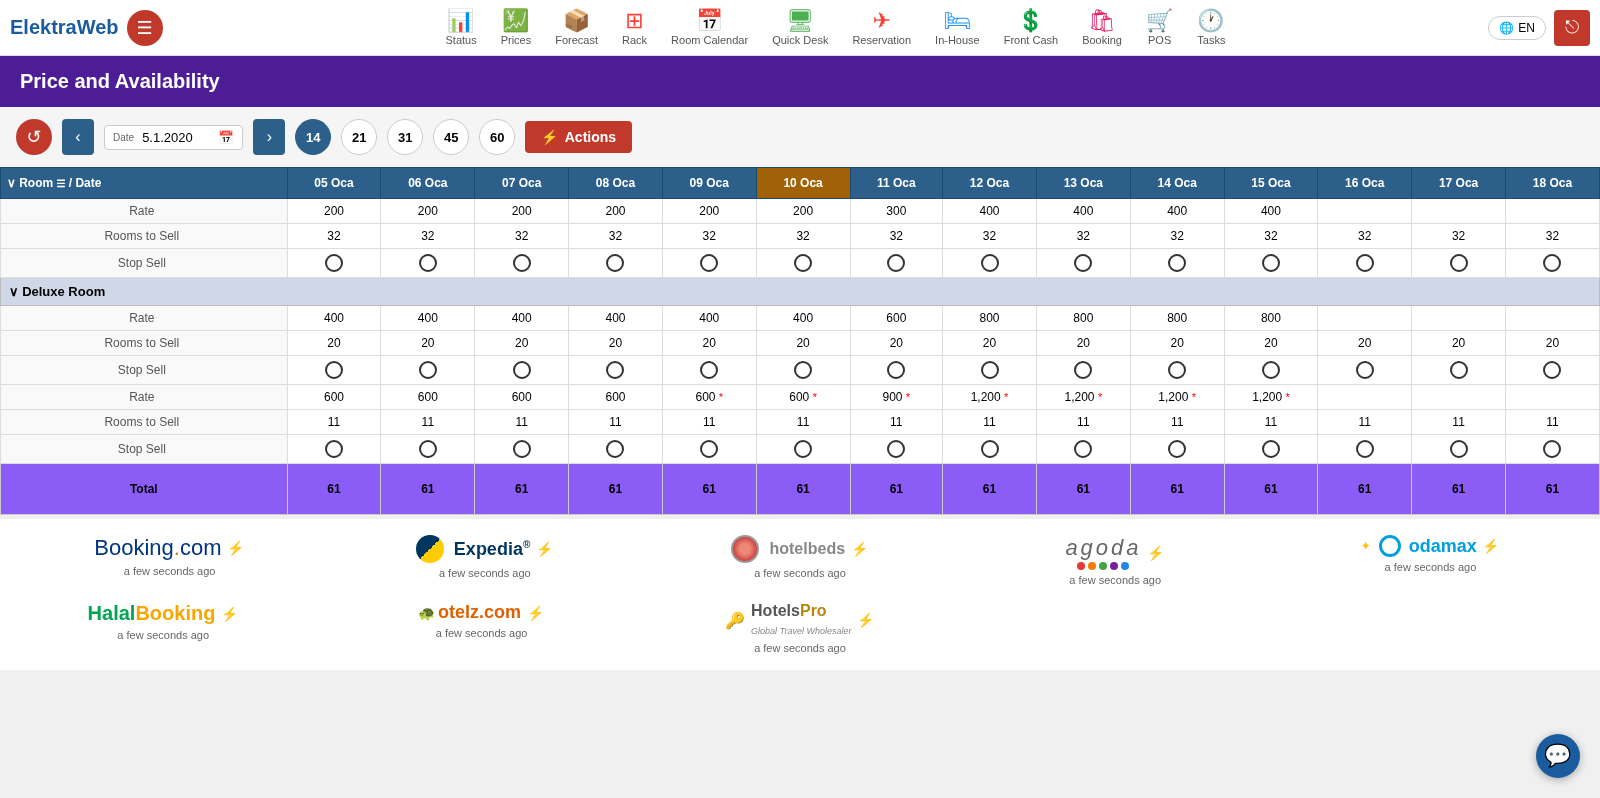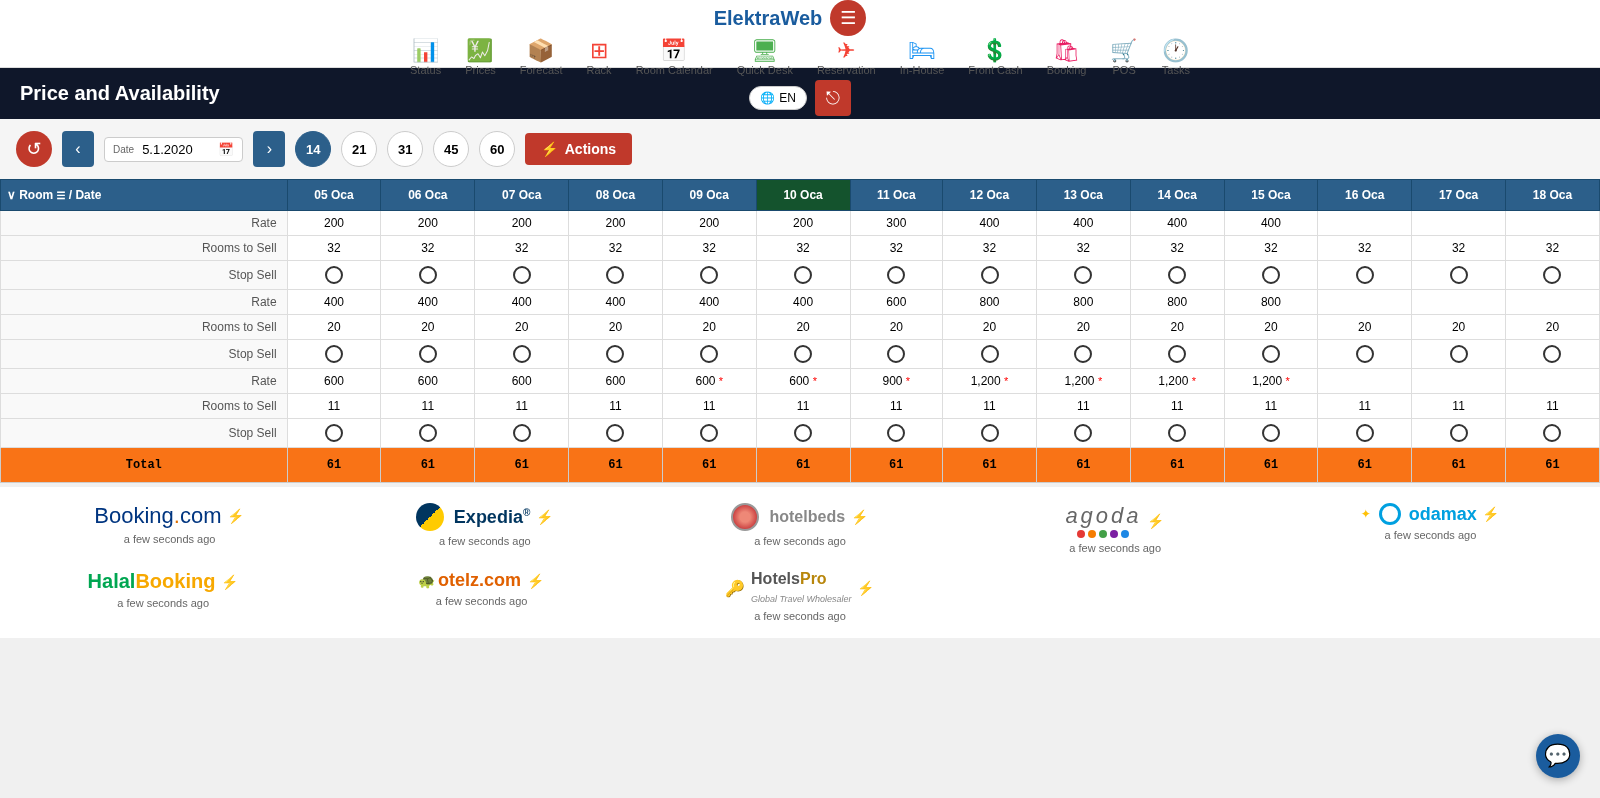--- a/index.html
+++ b/index.html
@@ -4,24 +4,23 @@
   <style>
     * { box-sizing: border-box; margin: 0; padding: 0; }
     body { font-family: Arial, sans-serif; background: #f0f0f0; font-size: 13px; }
 
     
     .navbar {
       background: #fff;
       display: flex;
       align-items: center;
       padding: 0 10px;
-      height: 68px;
+      height: 56px;
       border-bottom: 1px solid #ddd;
       box-shadow: 0 2px 4px rgba(0,0,0,0.1);
-      flex-direction: column;
     }
     .navbar-brand {
       display: flex;
       align-items: center;
       gap: 8px;
       margin-right: 20px;
     }
     .brand-text {
       font-size: 20px;
       font-weight: bold;
@@ -89,21 +88,21 @@
       cursor: pointer;
       display: flex;
       align-items: center;
       justify-content: center;
       color: white;
       font-size: 18px;
     }
 
     
     .page-header {
-      background: #0f172a;
+      background: #4c1d95;
       color: white;
       padding: 14px 20px;
       font-size: 20px;
       font-weight: bold;
     }
 
     
     .toolbar {
       display: flex;
       align-items: center;
@@ -199,48 +198,47 @@
       text-align: center;
       border: 1px solid #1a4a6e;
       white-space: nowrap;
       font-size: 12px;
     }
     thead th.room-col {
       text-align: left;
       min-width: 160px;
     }
     thead th.highlighted {
-      background: #14532d;
+      background: #a16207;
     }
     .group-row td {
       background: #d0d8e8;
       font-weight: bold;
       padding: 6px 8px;
       border: 1px solid #bbb;
       font-size: 13px;
     }
     .data-row td {
       border: 1px solid #ddd;
       padding: 5px 6px;
       text-align: center;
       background: white;
     }
     .data-row td.label-cell {
-      text-align: right;
+      text-align: center;
       color: #555;
       padding-right: 10px;
       background: #f9f9f9;
     }
     .total-row td {
-      background: #f97316;
+      background: #8b5cf6;
       font-weight: bold;
       border: 1px solid #ccc;
-      padding: 10px 6px;
+      padding: 18px 6px;
       text-align: center;
-      font-family: Liberation Mono, monospace;
     }
     .total-row td.label-cell {
       text-align: center;
     }
     .circle-icon {
       display: inline-block;
       width: 18px;
       height: 18px;
       border-radius: 50%;
       border: 2px solid #333;
@@ -508,20 +506,26 @@
         <td><span class="circle-icon"></span></td>
         <td><span class="circle-icon"></span></td>
         <td><span class="circle-icon"></span></td>
         <td><span class="circle-icon"></span></td>
         <td><span class="circle-icon"></span></td>
         <td><span class="circle-icon"></span></td>
         <td><span class="circle-icon"></span></td>
         <td><span class="circle-icon"></span></td>
       </tr>
 
+      <tr class="group-row">
+        <td colspan="15">
+          <span style="cursor:pointer;">∨</span>
+          Deluxe Room
+        </td>
+      </tr>
       <tr class="data-row">
         <td class="label-cell">Rate</td>
         <td>400</td>
         <td>400</td>
         <td>400</td>
         <td>400</td>
         <td>400</td>
         <td>400</td>
         <td>600</td>
         <td>800</td>

